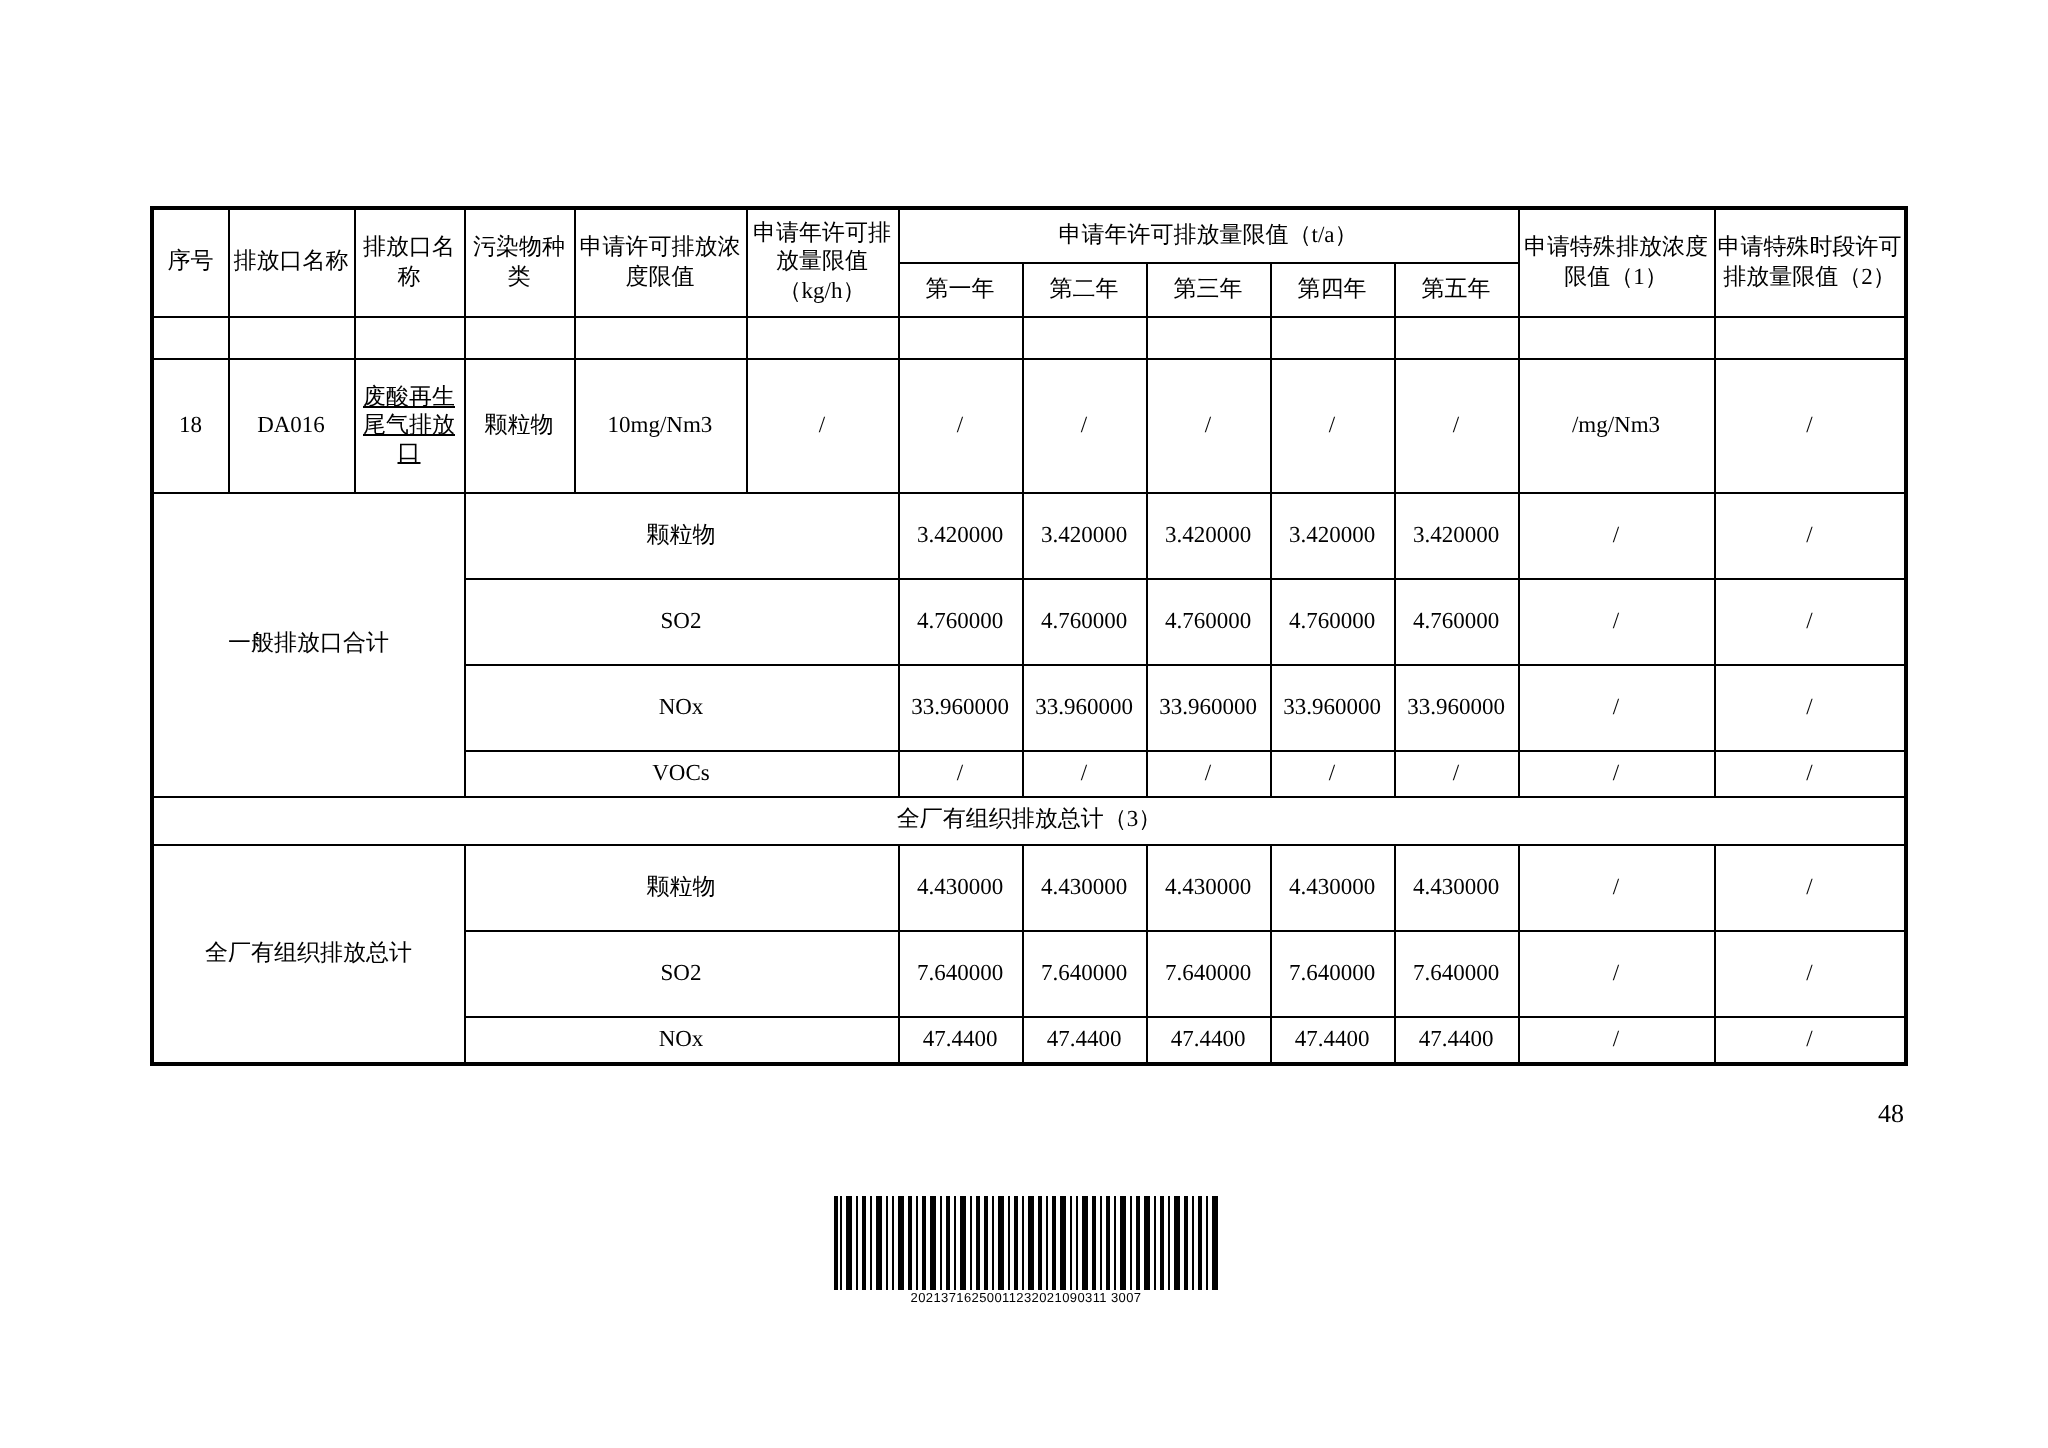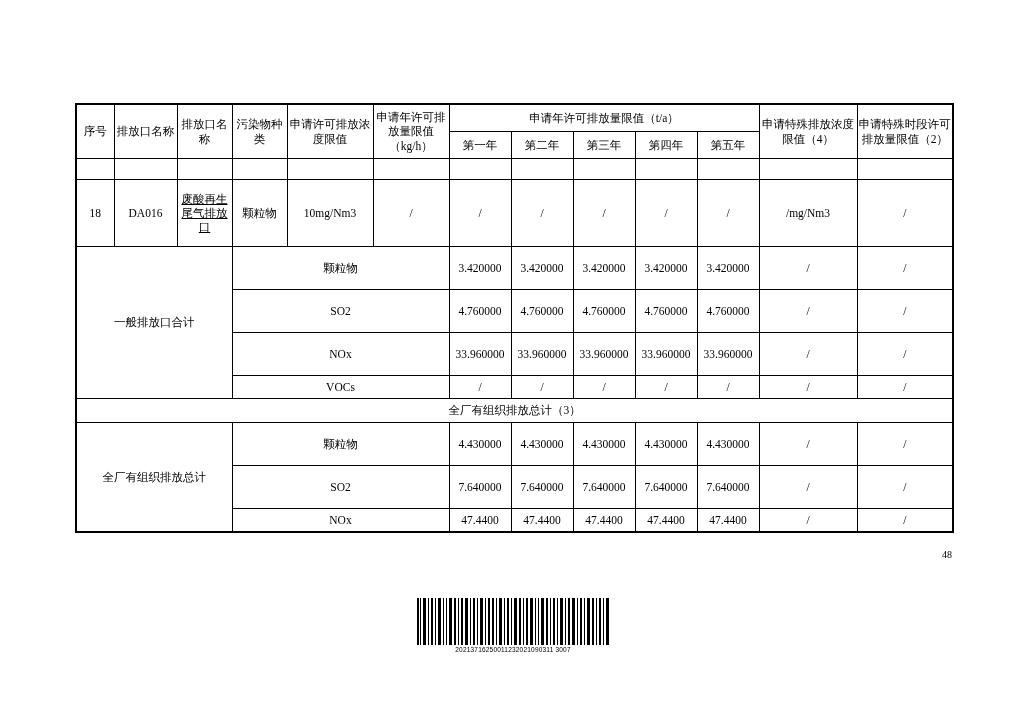--- a/index.html
+++ b/index.html
@@ -69,21 +69,21 @@
   .slash {
     font-size: 12px;
   }
   .label-cell {
     font-size: 12.5px;
   }
   .pagenum {
     position: absolute;
     right: 72px;
     top: 549px;
-    font-size: 10px;
+    font-size: 13px;
     font-family: "Liberation Serif", serif;
   }
   .barcode-area {
     position: absolute;
     left: 417px;
     top: 598px;
     width: 192px;
     text-align: center;
   }
   .barcode {
@@ -124,21 +124,21 @@
 
       <tbody>
           <tr class="hdr">
         <td rowspan="2">序号</td>
         <td rowspan="2">排放口名称</td>
         <td rowspan="2">排放口名称</td>
         <td rowspan="2">污染物种类</td>
         <td rowspan="2">申请许可排放浓度限值</td>
         <td rowspan="2">申请年许可排放量限值（kg/h）</td>
         <td colspan="5" style="height:22px">申请年许可排放量限值（t/a）</td>
-        <td rowspan="2">申请特殊排放浓度限值（4）</td>
+        <td rowspan="2">申请特殊排放浓度限值（1）</td>
         <td rowspan="2">申请特殊时段许可排放量限值（2）</td>
       </tr>
       <tr class="hdr">
         <td style="height:22px">第一年</td>
         <td>第二年</td>
         <td>第三年</td>
         <td>第四年</td>
         <td>第五年</td>
       </tr>
 

